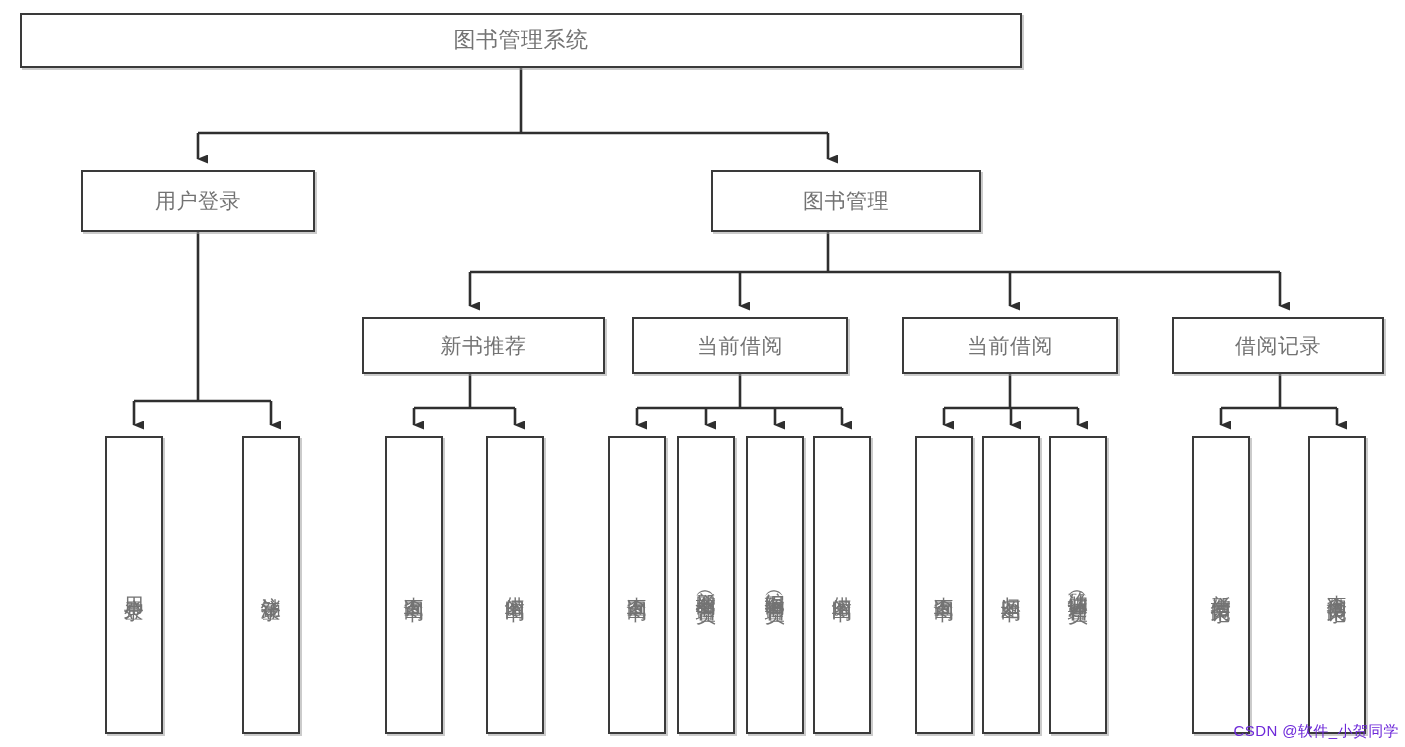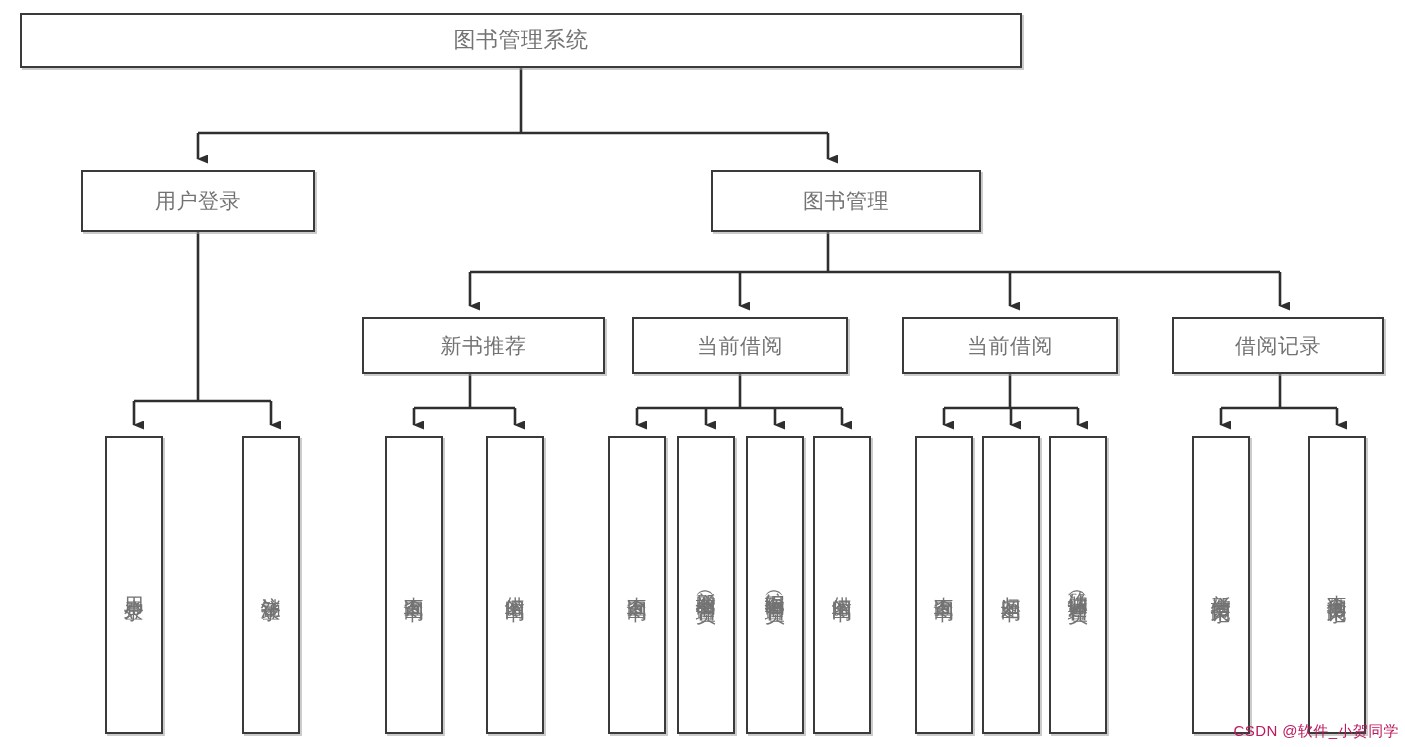--- a/index.html
+++ b/index.html
@@ -59,21 +59,21 @@
     font-size: 20px;
     line-height: 1.22;
     letter-spacing: 2px;
     max-height: 100%;
   }
   #watermark {
     position: absolute;
     right: 6px;
     bottom: 6px;
     font-size: 15px;
-    color: #be185d;
+    color: #6d28d9;
     white-space: nowrap;
     letter-spacing: 0.4px;
     pointer-events: none;
   }
 </style>
 </head>
 <body>
 
 <div id="diagram-canvas">
 

